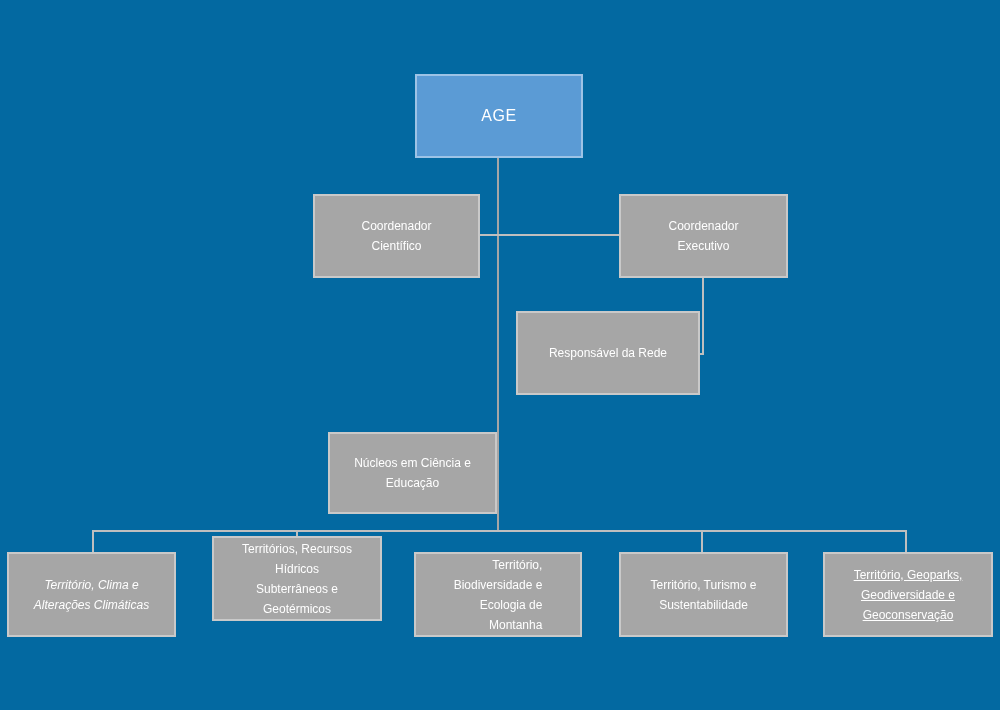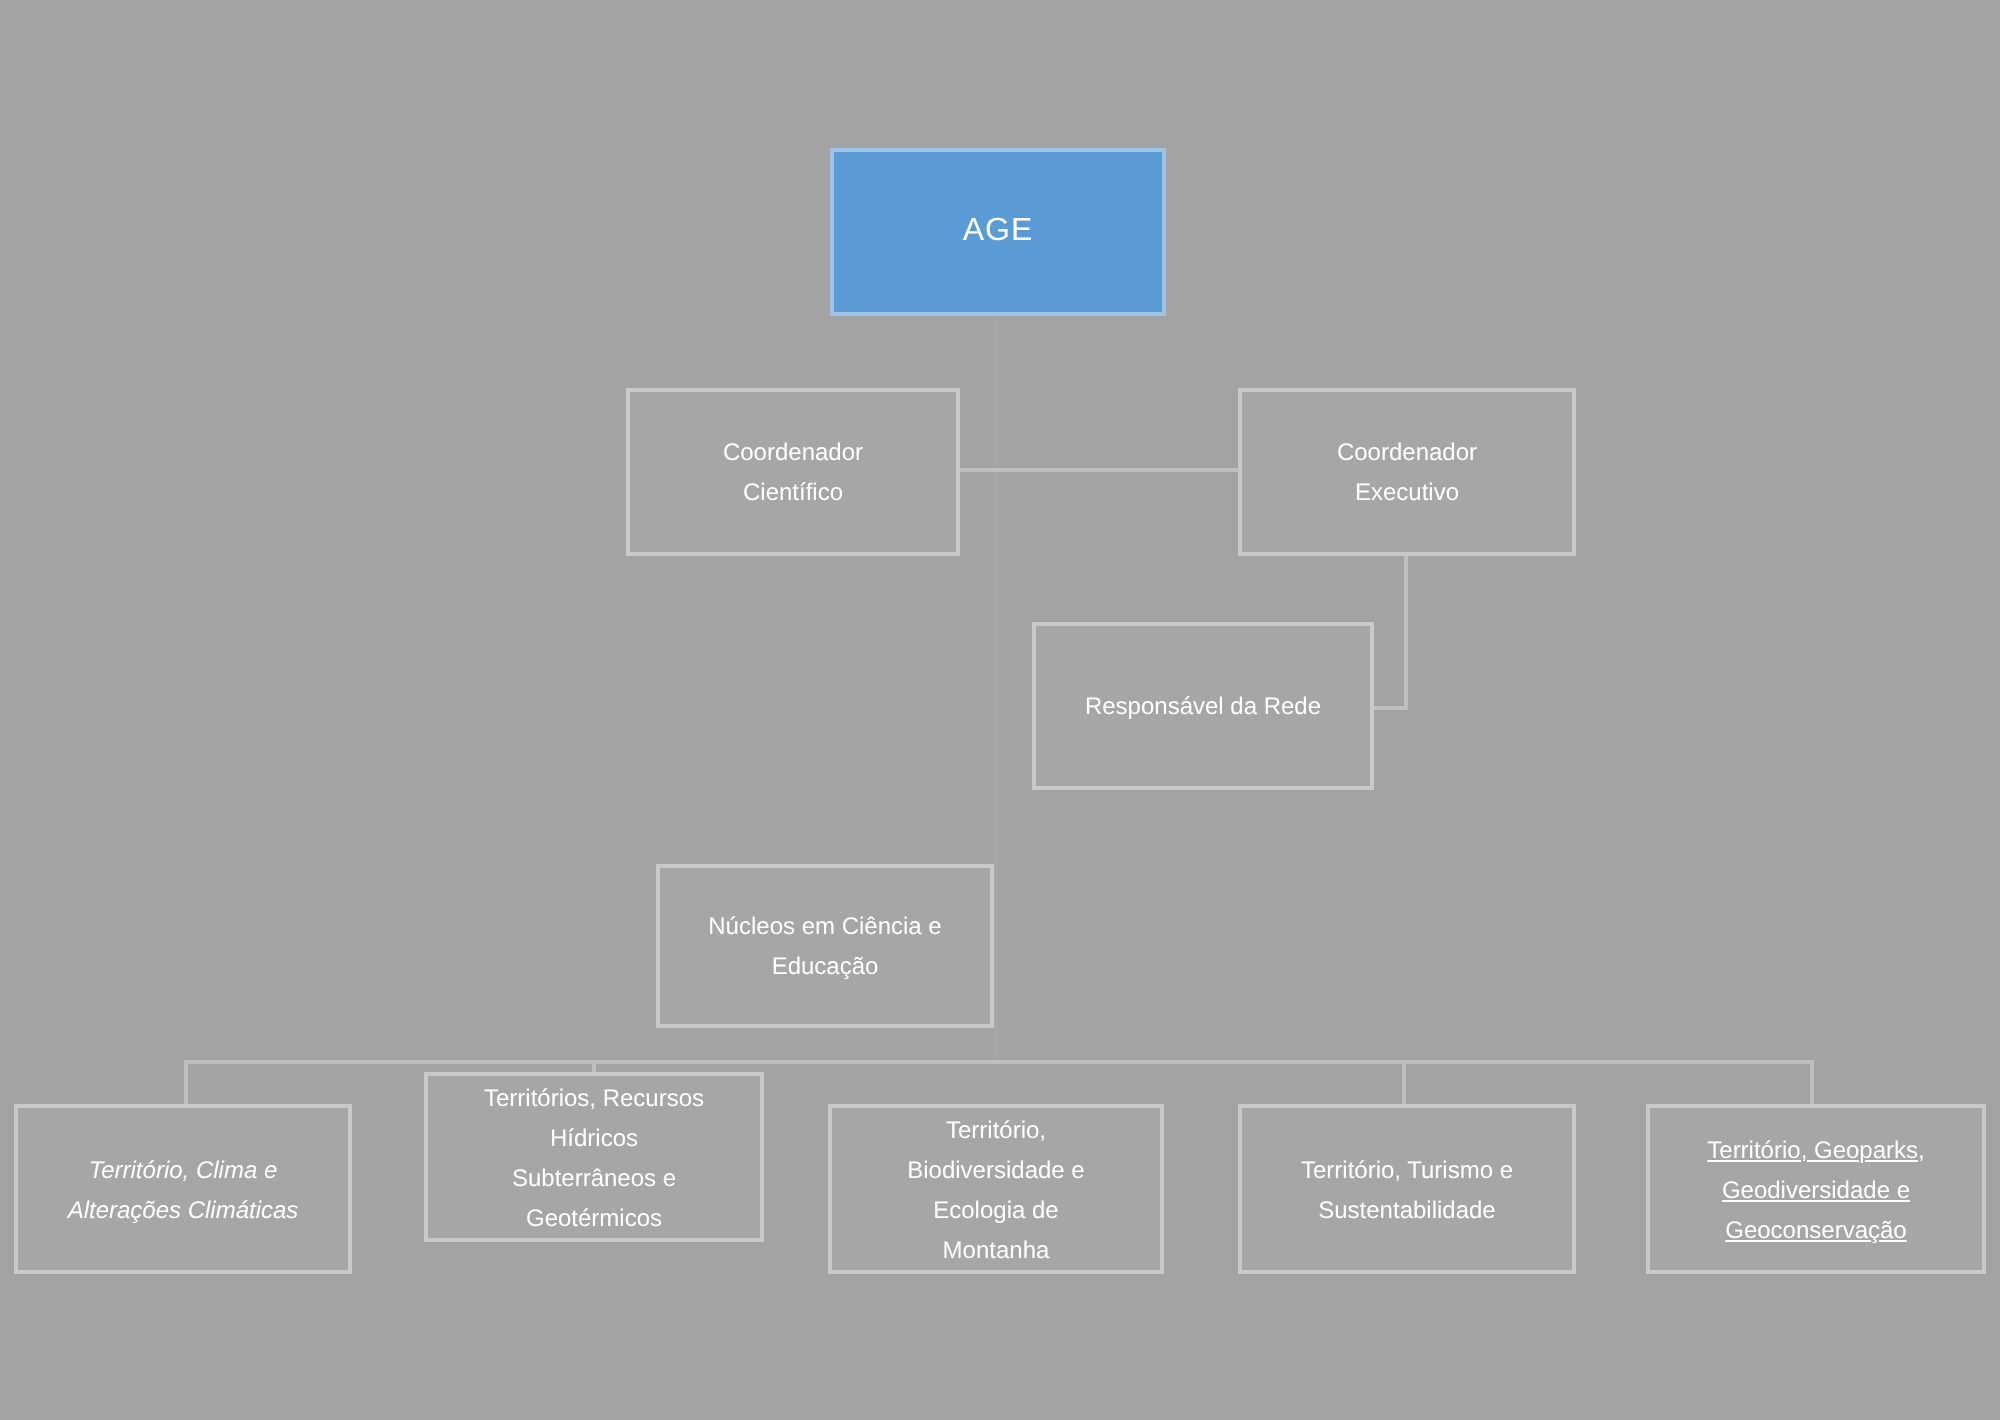--- a/index.html
+++ b/index.html
@@ -5,21 +5,21 @@
   html, body {
     margin: 0;
     padding: 0;
     background: #ffffff;
     font-family: "Liberation Sans", sans-serif;
   }
   .canvas {
     position: relative;
     width: 1000px;
     height: 710px;
-    background: #a3a3a3;
+    background: #0369a1;
     overflow: hidden;
   }
   .node {
     position: absolute;
     display: flex;
     align-items: center;
     justify-content: center;
     text-align: center;
     box-sizing: border-box;
     color: #ffffff;
@@ -45,25 +45,25 @@
     background: #bfbfbf;
   }
   .connector.trunk {
     background: #a6a6a6;
   }
 
   
   #node-age          { left:415px; top:74px;  width:168px; height:84px; }
   #node-cientifico   { left:313px; top:194px; width:167px; height:84px; }
   #node-executivo    { left:619px; top:194px; width:169px; height:84px; }
-  #node-responsavel  { left:516px; top:311px; width:171px; height:84px; }
+  #node-responsavel  { left:516px; top:311px; width:184px; height:84px; }
   #node-nucleos      { left:328px; top:432px; width:169px; height:82px; }
   #node-clima        { left:7px;   top:552px; width:169px; height:85px;font-style:italic; }
   #node-recursos     { left:212px; top:536px; width:170px; height:85px; }
-  #node-biodiv       { left:414px; top:552px; width:168px; height:85px; }
+  #node-biodiv       { left:414px; top:552px; width:168px; height:85px;text-align:right; }
   #node-turismo      { left:619px; top:552px; width:169px; height:85px; }
   #node-geoparks     { left:823px; top:552px; width:170px; height:85px;text-decoration:underline; }
 
   
   #conn-trunk        { left:497px; top:158px; width:2px;   height:373px; }
   #conn-coord-h      { left:480px; top:234px; width:139px; height:2px; }
   #conn-exec-drop    { left:702px; top:278px; width:2px;   height:77px; }
   #conn-resp-h       { left:687px; top:353px; width:17px;  height:2px; }
   #conn-bus          { left:92px;  top:530px; width:815px; height:2px; }
   #conn-drop-1       { left:92px;  top:530px; width:2px;   height:22px; }

